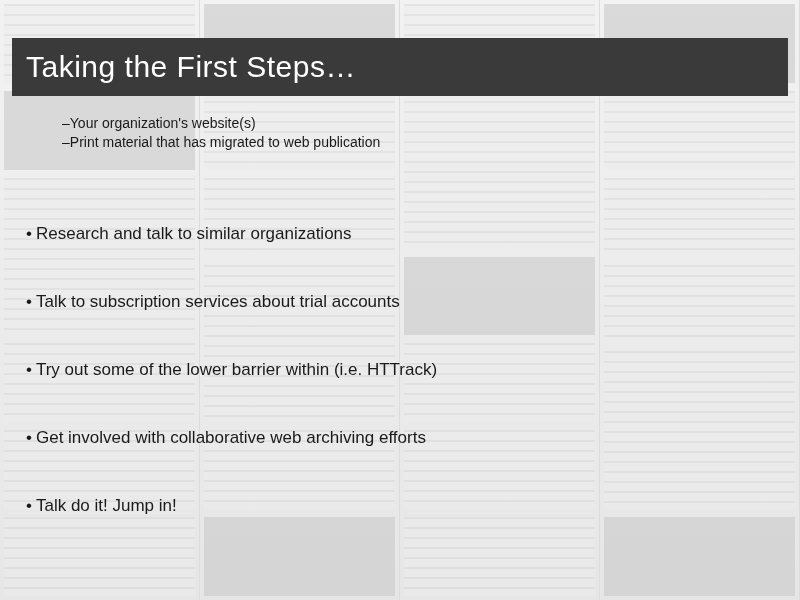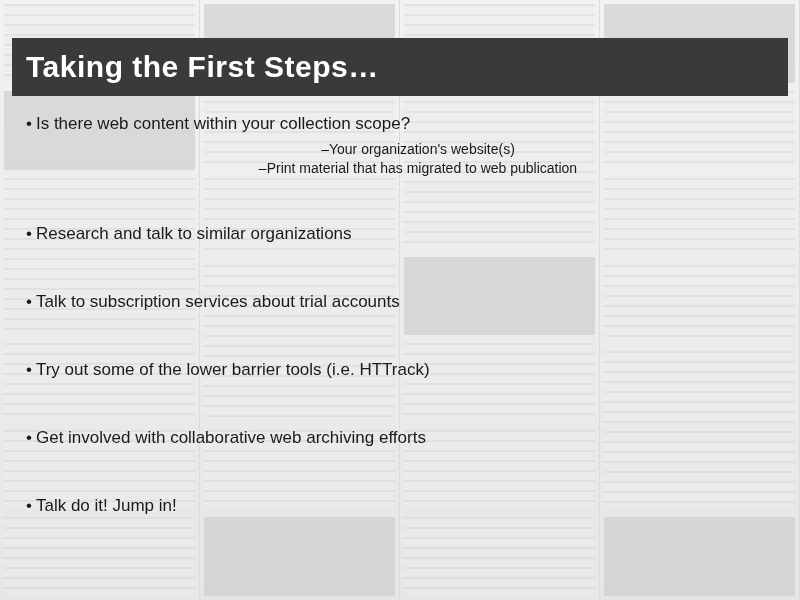--- a/index.html
+++ b/index.html
@@ -56,21 +56,21 @@
     top: 26px;
     height: 58px;
     background: #3a3a3a;
     display: flex;
     align-items: center;
     padding-left: 14px;
   }
   .title-text {
     color: #ffffff;
     font-size: 30px;
-    font-weight: 700;
+    font-weight: 400;
     letter-spacing: 0.5px;
   }
 
   .body-area {
     position: absolute;
     left: 14px;
     right: 14px;
     top: 102px;
     bottom: 0;
     color: #1a1a1a;
@@ -81,22 +81,21 @@
     font-weight: 400;
     margin-top: 24px;
     margin-bottom: 6px;
   }
   .bullet-main.first { margin-top: 0; }
   .bullet-main .dot { margin-right: 4px; }
   .bullet-main.bold-q { font-weight: 400; }
 
   .sub-list {
     margin-left: 36px;
-    margin-bottom: 4px;
-    text-align: center;
+    margin-bottom: 30px;
   }
   .sub-item {
     font-size: 14px;
     line-height: 1.35;
   }
   .sub-item .dash { margin-right: 0; }
 
   .spacer { height: 18px; }
 </style>
 </head>
@@ -140,41 +139,38 @@
 </div>
 
 <div class="slide">
 
   <div class="title-bar">
     <div class="title-text">Taking the First Steps…</div>
   </div>
 
   <div class="body-area">
 
-    <div class="bullet-main first bold-q">
-      <span class="dot">•</span><span>Is there web content within your collection scope?</span>
-    </div>
     <div class="sub-list">
       <div class="sub-item"><span class="dash">–</span><span>Your organization's website(s)</span></div>
       <div class="sub-item"><span class="dash">–</span><span>Print material that has migrated to web publication</span></div>
     </div>
 
     <div class="spacer"></div>
     <div class="bullet-main">
       <span class="dot">•</span><span>Research and talk to similar organizations</span>
     </div>
 
     <div class="spacer"></div>
     <div class="bullet-main">
       <span class="dot">•</span><span>Talk to subscription services about trial accounts</span>
     </div>
 
     <div class="spacer"></div>
     <div class="bullet-main">
-      <span class="dot">•</span><span>Try out some of the lower barrier tools (i.e. HTTrack)</span>
+      <span class="dot">•</span><span>Try out some of the lower barrier within (i.e. HTTrack)</span>
     </div>
 
     <div class="spacer"></div>
     <div class="bullet-main">
       <span class="dot">•</span><span>Get involved with collaborative web archiving efforts</span>
     </div>
 
     <div class="spacer"></div>
     <div class="bullet-main">
       <span class="dot">•</span><span>Talk do it!  Jump in!</span>

